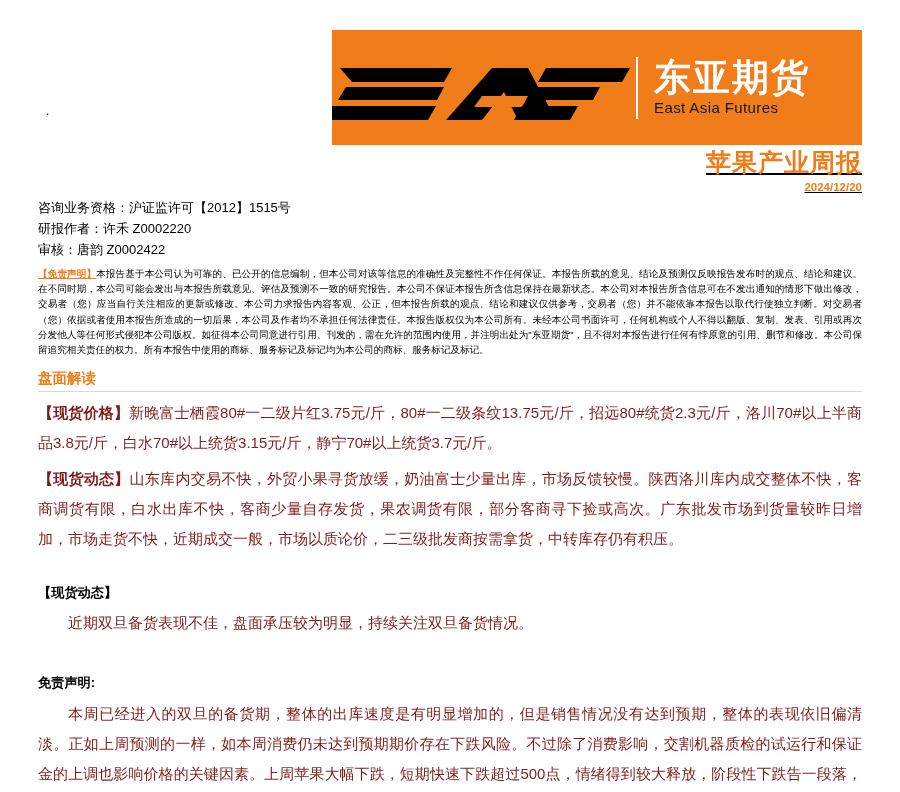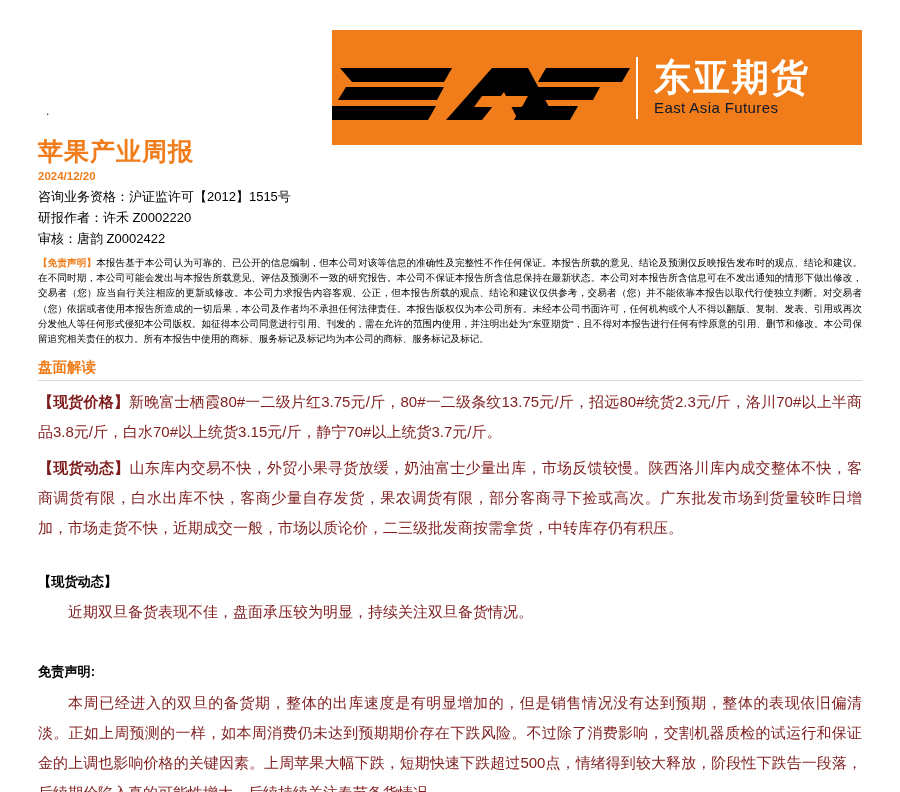--- a/index.html
+++ b/index.html
@@ -70,21 +70,23 @@
   .header-dot {
     position: absolute;
     left: 8px;
     bottom: 10px;
     color: #333;
     font-size: 12px;
   }
 
   
   .title-block {
-    margin-top: 7px;
+    text-align: right;
+    margin-top: 18px;
+    text-decoration: underline;
   }
   .doc-title {
     color: #f07c1a;
     font-size: 25px;
     font-weight: bold;
     letter-spacing: 1px;
   }
   .doc-date {
     color: #f07c1a;
     font-size: 11.5px;
@@ -104,20 +106,21 @@
   .disclaimer {
     margin-top: 6px;
     font-size: 9.6px;
     line-height: 1.58;
     color: #000;
     text-align: justify;
   }
   .disclaimer-tag {
     color: #f07c1a;
     font-weight: bold;
+    text-decoration: underline;
   }
 
   
   .section-head {
     margin-top: 12px;
     color: #f07c1a;
     font-size: 14.5px;
     font-weight: bold;
     padding-bottom: 3px;
     border-bottom: 1px solid #d8d8d8;

